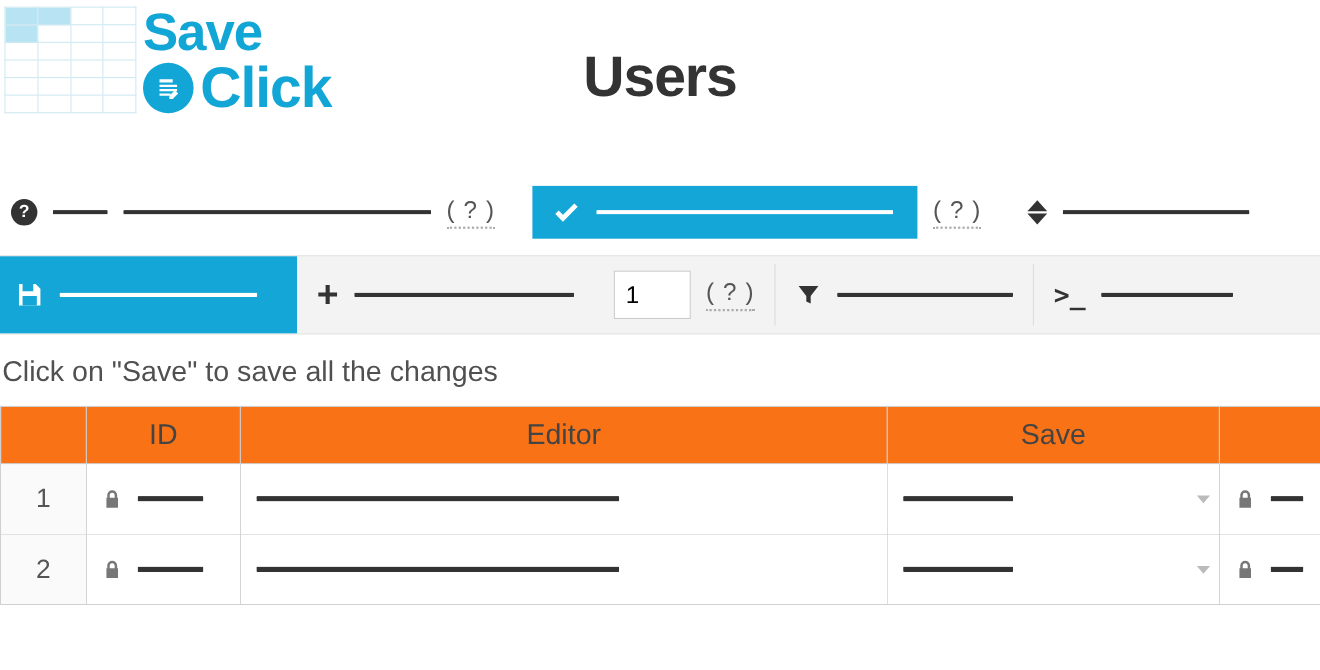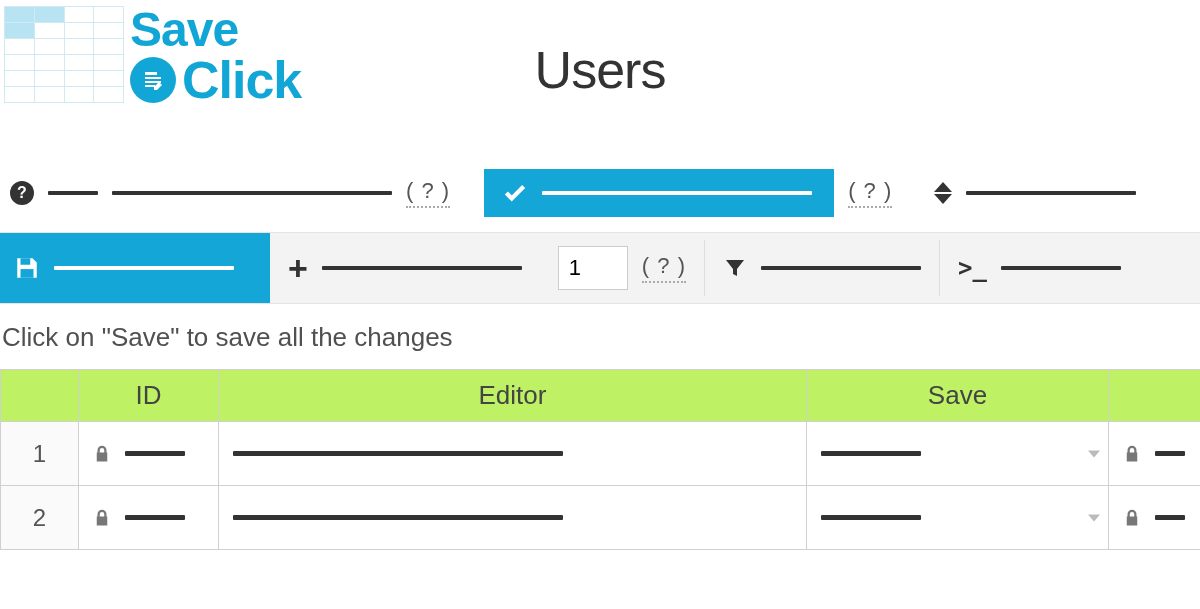--- a/index.html
+++ b/index.html
@@ -8,21 +8,21 @@
   .header { position: relative; height: 150px; }
   .logo { position: absolute; top: 6px; left: 4px; display: flex; align-items: flex-start; gap: 6px; }
   .logo-grid { width: 120px; border-collapse: collapse; }
   .logo-grid td { border: 1px solid #d0e9f2; height: 16px; width: 30px; }
   .logo-grid .hl { background: #b7e3f3; }
   .logo-text { display: flex; flex-direction: column; line-height: 1; }
   .logo-text .top { font-size: 48px; font-weight: 700; color: #11a6d6; letter-spacing: -1px; }
   .logo-text .bot { display: flex; align-items: center; gap: 6px; }
   .logo-text .bot .w { font-size: 52px; font-weight: 700; color: #11a6d6; letter-spacing: -1px; }
   .badge-circle { width: 46px; height: 46px; border-radius: 50%; background: #11a6d6; display: inline-flex; align-items: center; justify-content: center; color: #fff; }
-  .page-title { position: absolute; top: 40px; left: 50%; transform: translateX(-50%); font-size: 52px; font-weight: 400; letter-spacing: -1px; }
+  .page-title { position: absolute; top: 40px; left: 50%; transform: translateX(-50%); font-size: 52px; font-weight: 700; letter-spacing: -1px; }
 
   
   .toolbar1 { display: flex; align-items: center; gap: 14px; padding: 18px 10px 14px 10px; height: 82px; }
   .toolbar1 .help-circle { width: 24px; height: 24px; border-radius: 50%; background: #333; color:#fff; display:inline-flex; align-items:center; justify-content:center; font-weight:700; font-size:16px; flex: 0 0 auto;}
   .blank-line { height: 0; border-bottom: 4px solid #333; border-radius: 1px; }
   .qmark { color:#555; font-size: 22px; letter-spacing: 1px; font-weight: 400; border-bottom: 2px dotted #aaa; padding-bottom: 2px; cursor: help;}
   .btn-primary { background:#14a6d6; color:#fff; display:flex; align-items:center; gap:14px; padding: 10px 22px 10px 18px; height: 48px; }
   .btn-primary .inner-line { border-bottom-color: #fff; width: 270px; }
   .sort-icon { display:inline-flex; flex-direction:column; gap:2px; align-items:center;}
   .sort-icon .tri { width:0;height:0;border-left:9px solid transparent;border-right:9px solid transparent;}
@@ -39,21 +39,21 @@
   .page-input { width: 70px; height: 44px; border:1px solid #ccc; text-align:left; padding-left:10px; font-size:22px; background:#fff;}
   .filter-icon svg{display:block;}
   .console-icon{font-family:monospace;font-size:24px;font-weight:700;color:#333;}
 
   
   .hint { padding: 18px 4px 16px 2px; font-size: 26px; color:#505050;}
 
   
   table.data { width: 100%; border-collapse: collapse; table-layout: fixed;}
   table.data th, table.data td { border:1px solid #d0d0d0; background:#fff; vertical-align:middle;}
-  table.data th { background:#bef264; font-weight:400; font-size:26px; color:#444; height:52px;}
+  table.data th { background:#f97316; font-weight:400; font-size:26px; color:#444; height:52px;}
   table.data td { height: 64px; position:relative;}
   table.data .rownum { text-align:center; font-size:24px; color:#555; background:#fafafa;}
   .cell-inner { display:flex; align-items:center; gap:14px; padding: 0 14px; height:100%;}
   .cell-line { height:0; border-bottom:5px solid #333; border-radius:1px;}
   .dd-caret { position:absolute; right:8px; top:50%; transform:translateY(-50%); width:0;height:0;border-left:6px solid transparent;border-right:6px solid transparent;border-top:7px solid #bbb;}
   col.c-row{width:78px;} col.c-id{width:140px;} col.c-title{width:588px;} col.c-type{width:302px;} col.c-lock{width:92px;}
 </style>
 </head>
 <body>
 

